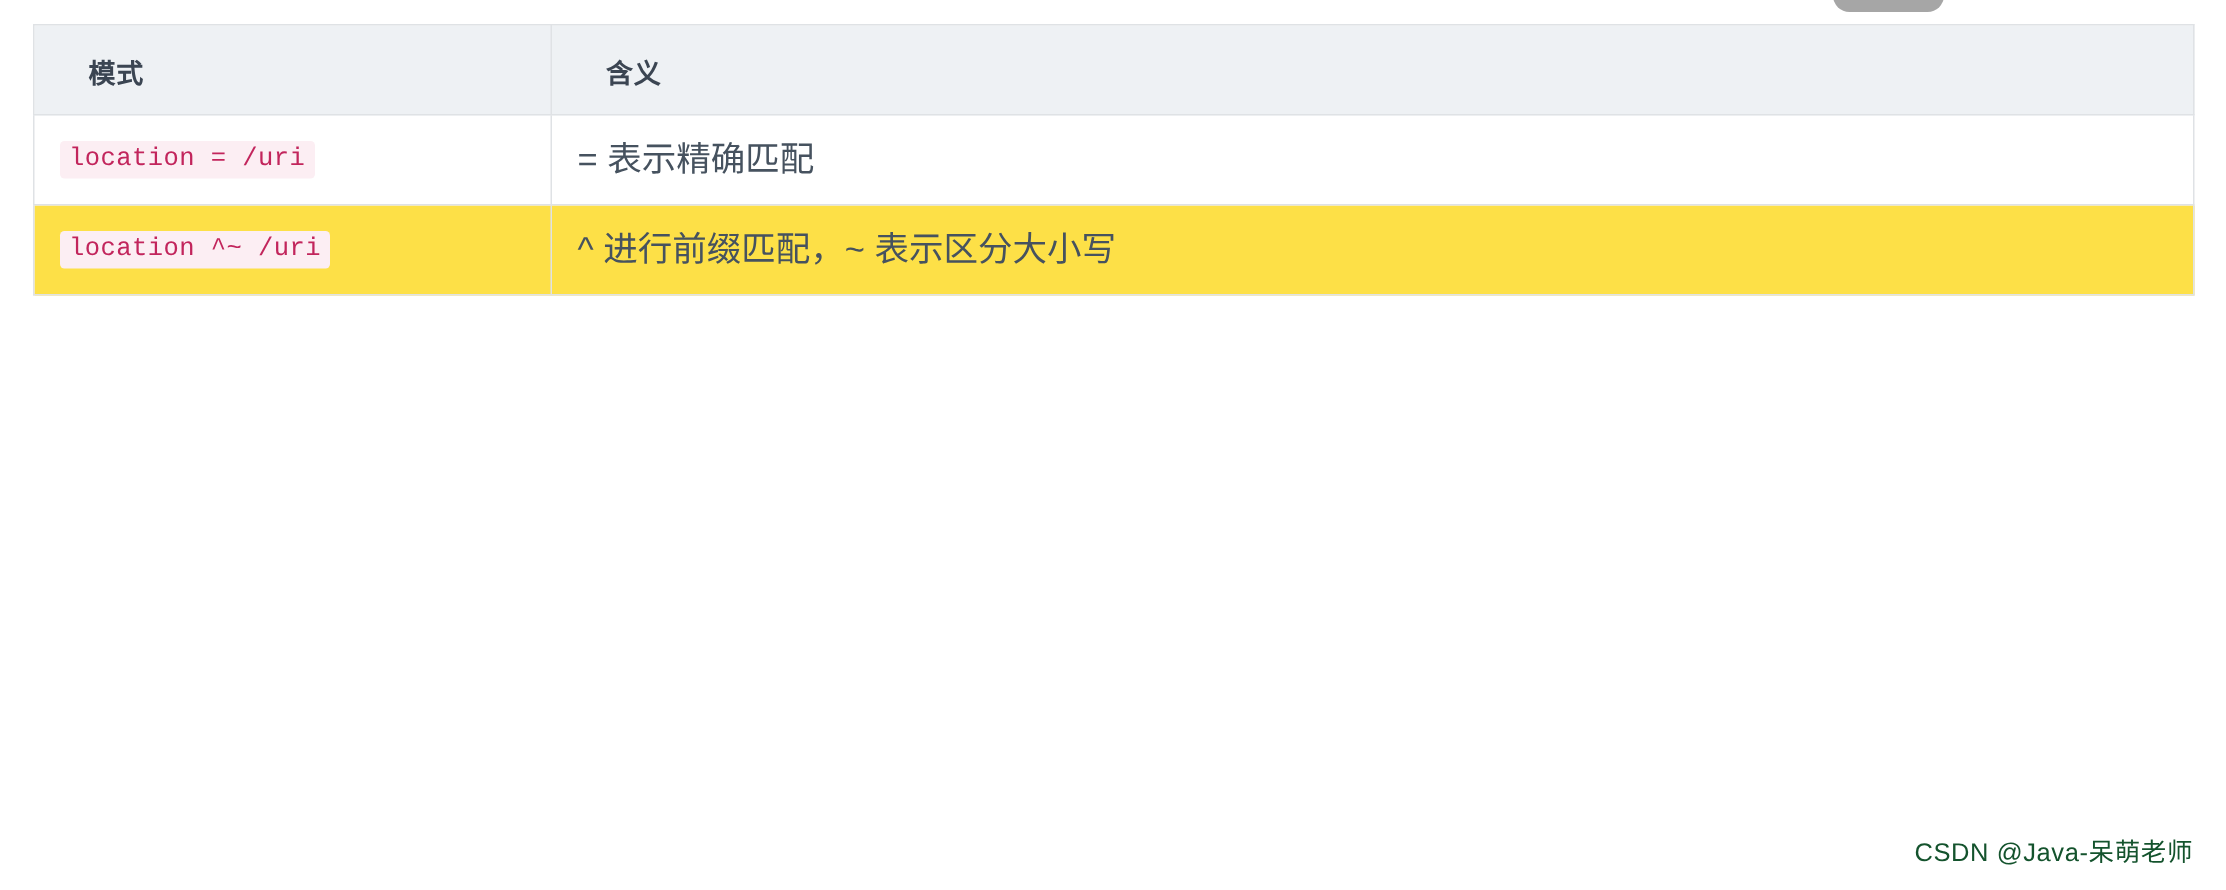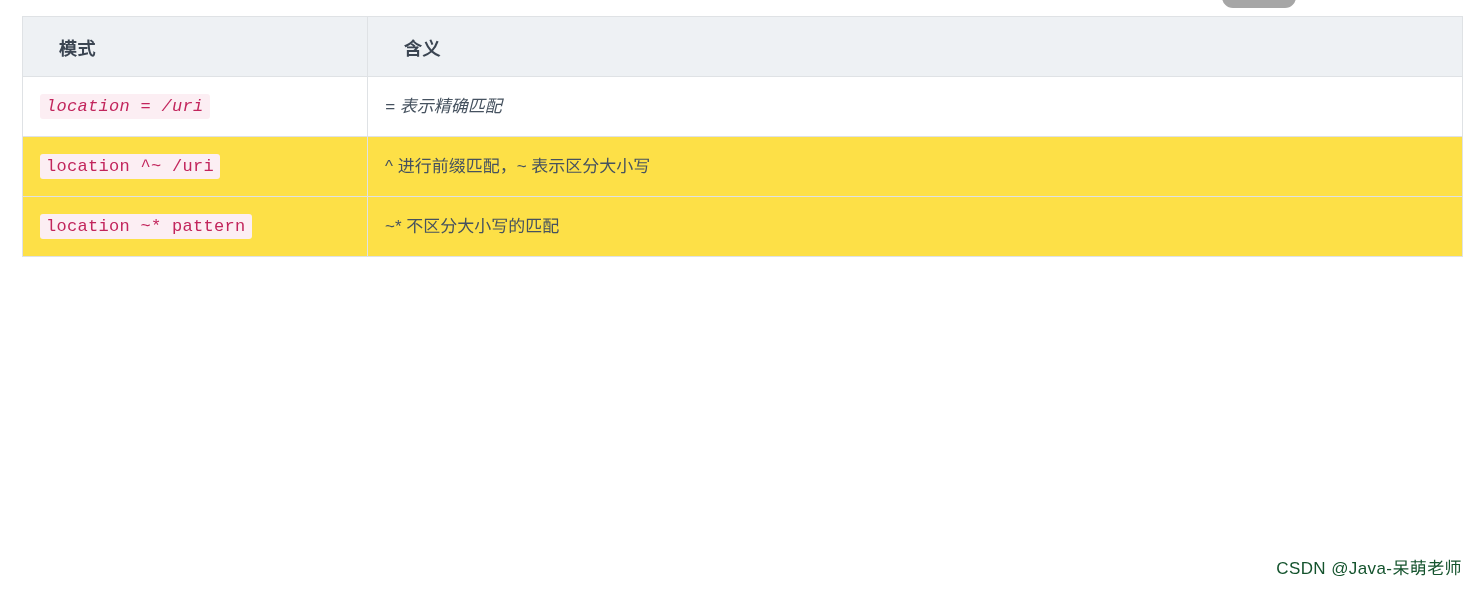--- a/index.html
+++ b/index.html
@@ -57,39 +57,39 @@
 
   table.match-table thead th {
     background: #eef1f4;
     color: #3b4552;
     font-weight: bold;
     font-size: 18px;
     letter-spacing: 0.5px;
     padding-left: 36px;
   }
 
-  table.match-table tbody tr.row-odd  td { background: #ffffff; font-style: italic; }
+  table.match-table tbody tr.row-odd  td { background: #ffffff; }
   table.match-table tbody tr.row-even td { background: #fde047; }
 
   td.cell-mode { padding-left: 18px; }
 
   code.mode-code {
     font-family: "Liberation Mono", "DejaVu Sans Mono", monospace;
     font-size: 17px;
     color: #c2255c;
     background: #fceef3;
     padding: 3px 6px;
     border-radius: 3px;
     white-space: pre;
     letter-spacing: 0.3px;
   }
 
   td.cell-meaning {
     color: #46525f;
-    font-size: 17px;
+    font-size: 23px;
     line-height: 1.5;
     white-space: nowrap;
   }
 
   .watermark {
     position: absolute;
     right: 22px;
     bottom: 14px;
     color: #14532d;
     font-size: 17px;
@@ -121,23 +121,17 @@
           <code class="mode-code">location = /uri</code>
         </td>
         <td class="cell-meaning">= 表示精确匹配</td>
       </tr>
       <tr class="row-even">
         <td class="cell-mode">
           <code class="mode-code">location ^~ /uri</code>
         </td>
         <td class="cell-meaning">^ 进行前缀匹配，~ 表示区分大小写</td>
       </tr>
-      <tr class="row-even">
-        <td class="cell-mode">
-          <code class="mode-code">location ~* pattern</code>
-        </td>
-        <td class="cell-meaning">~* 不区分大小写的匹配</td>
-      </tr>
     </tbody>
   </table>
 </div>
 
 <div class="watermark">CSDN @Java-呆萌老师</div>
 
 </body></html>

